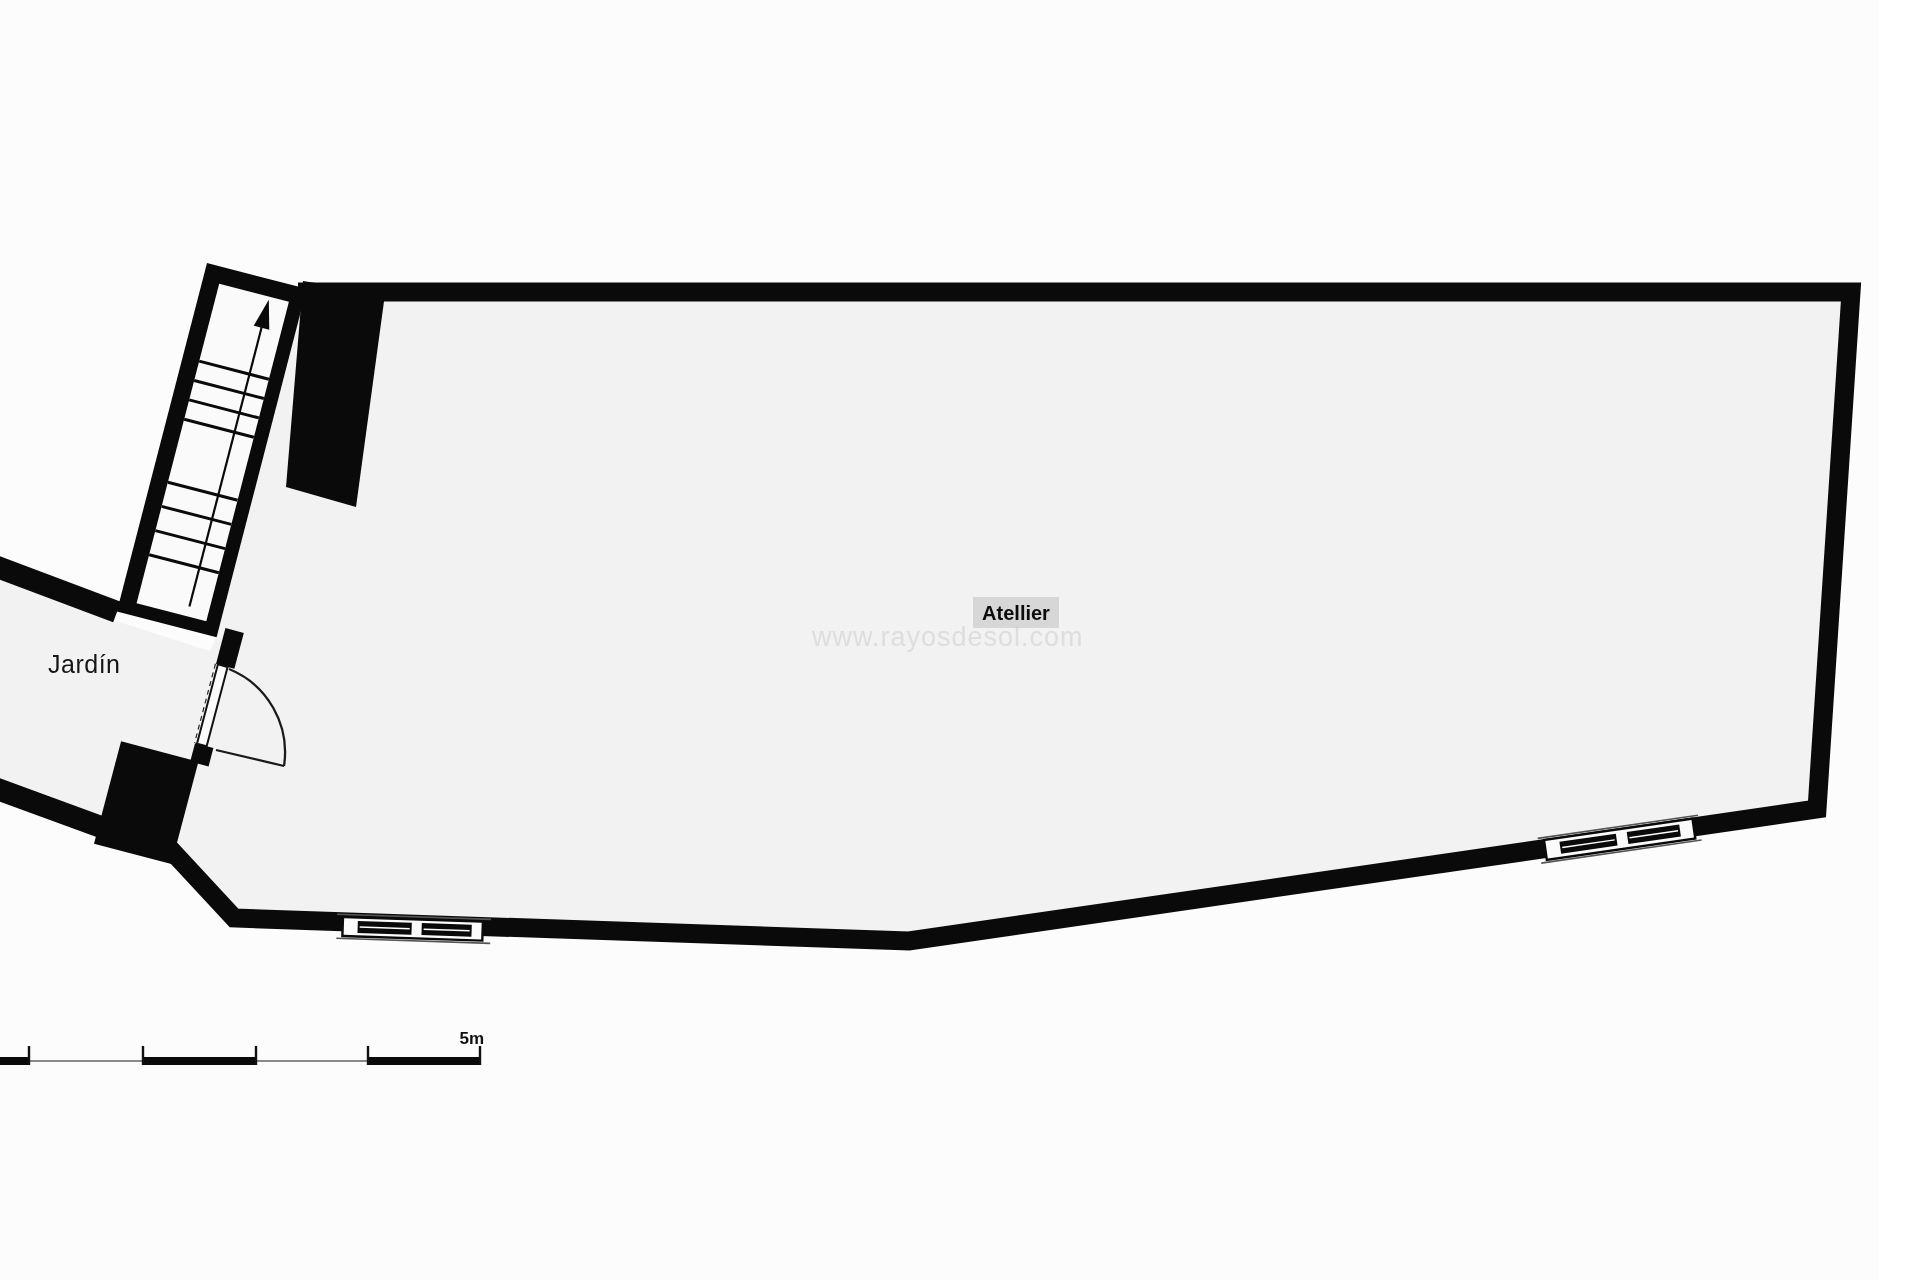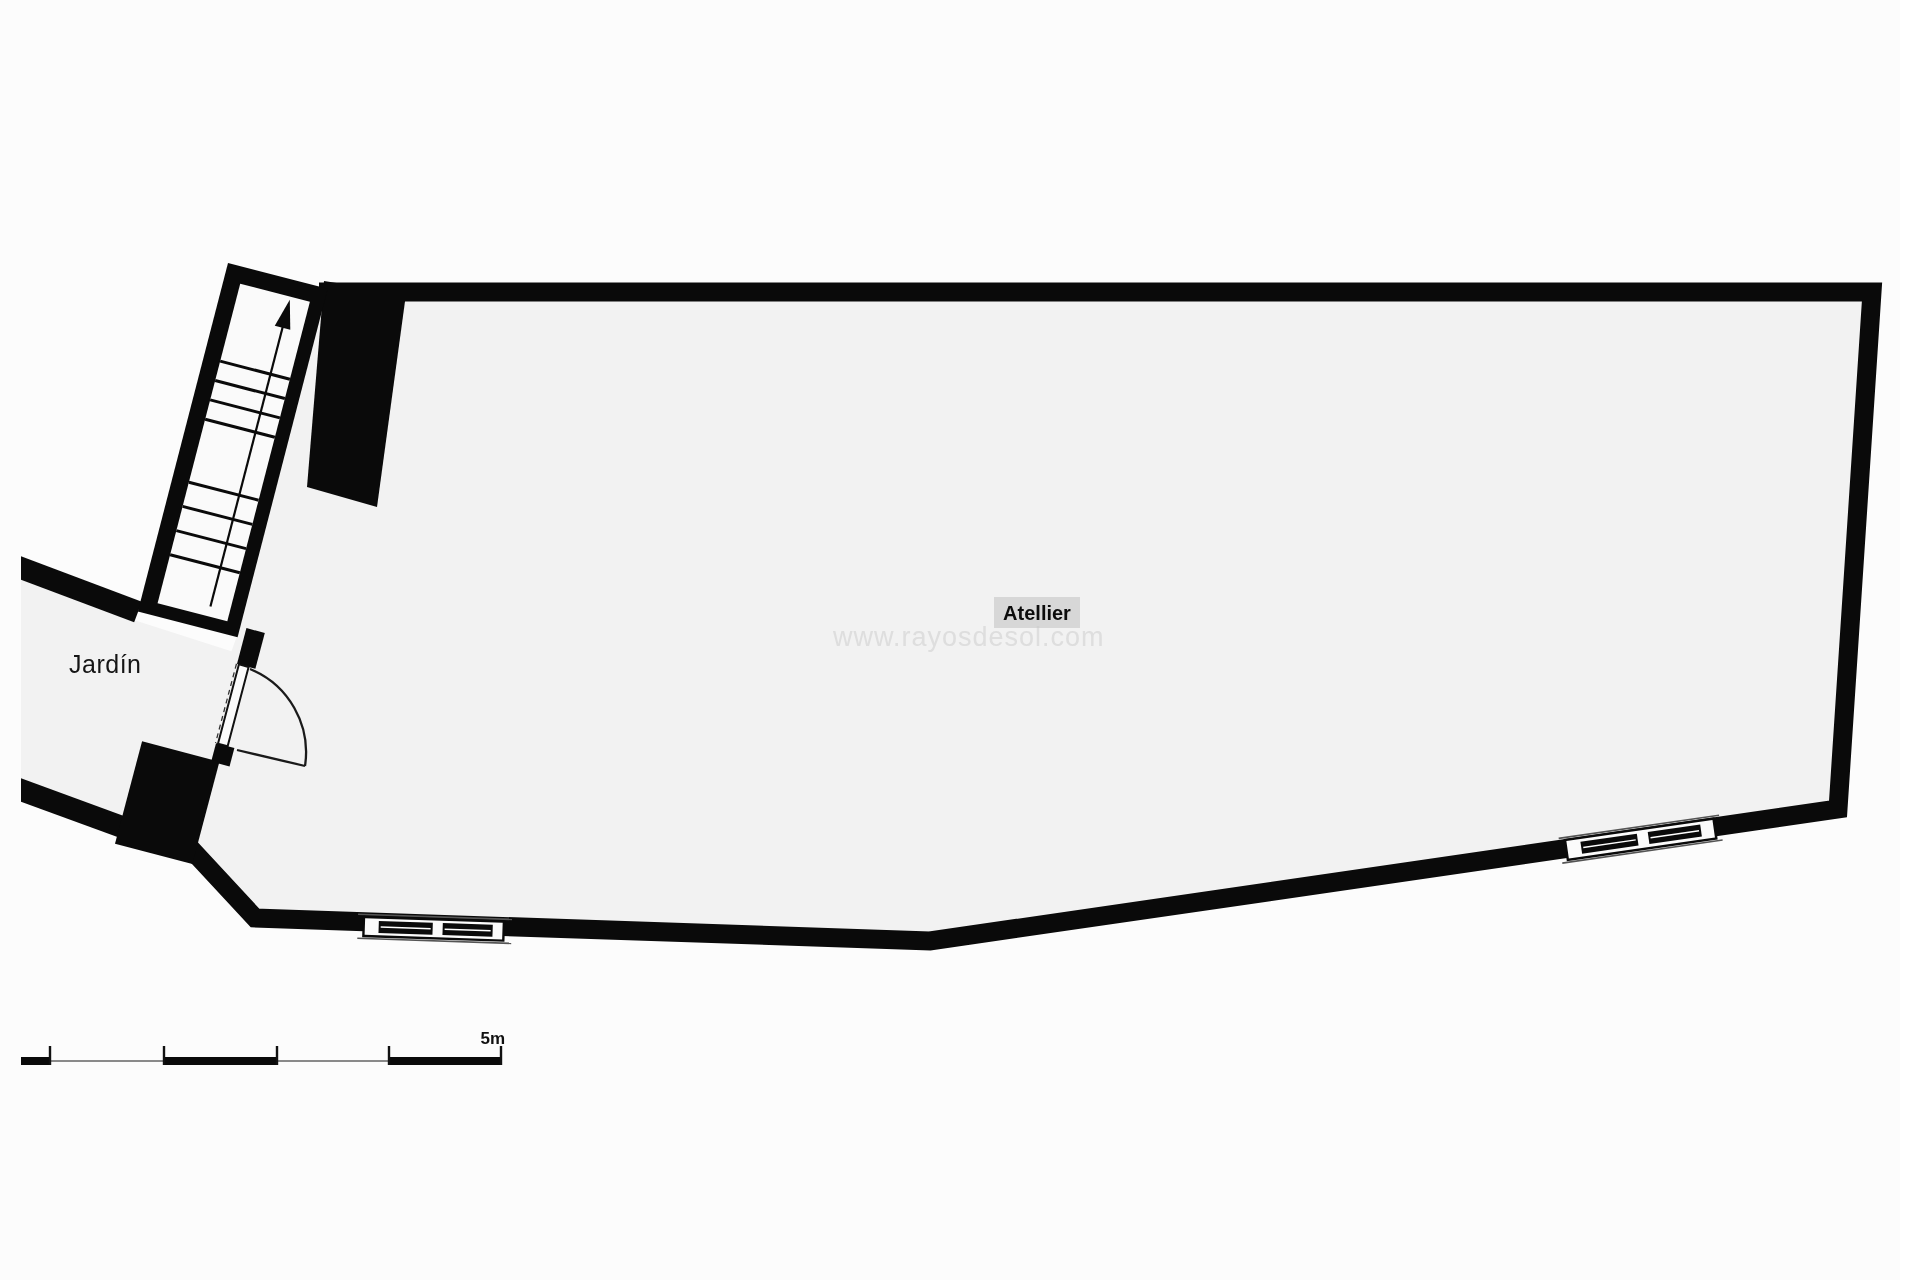--- a/index.html
+++ b/index.html
@@ -2,21 +2,20 @@
 <html><head>
 <meta charset="utf-8">
 <style>
   html,body{margin:0;padding:0;background:#fff;}
   #canvas{
     position:relative;
     width:1879px;height:1280px;
     overflow:hidden;
     background:#fcfcfc;
     font-family:"Liberation Sans", sans-serif;
-    padding-left:21px;
   }
   svg{display:block;}
   .thin-tread{stroke:#0a0a0a;stroke-width:3;}
   .arrow-shaft{stroke:#0a0a0a;stroke-width:2.2;fill:none;}
   .swing{fill:none;stroke:#1a1a1a;stroke-width:2.3;}
   .leaf{fill:#fbfbfb;stroke:#111;stroke-width:2;}
   .dashed{stroke:#333;stroke-width:1.3;stroke-dasharray:5 4;fill:none;}
   .win-frame{fill:#fbfbfb;stroke:#0a0a0a;stroke-width:2.4;}
   .win-bar{fill:#0a0a0a;}
   .win-line{stroke:#ffffff;stroke-width:1.4;}

